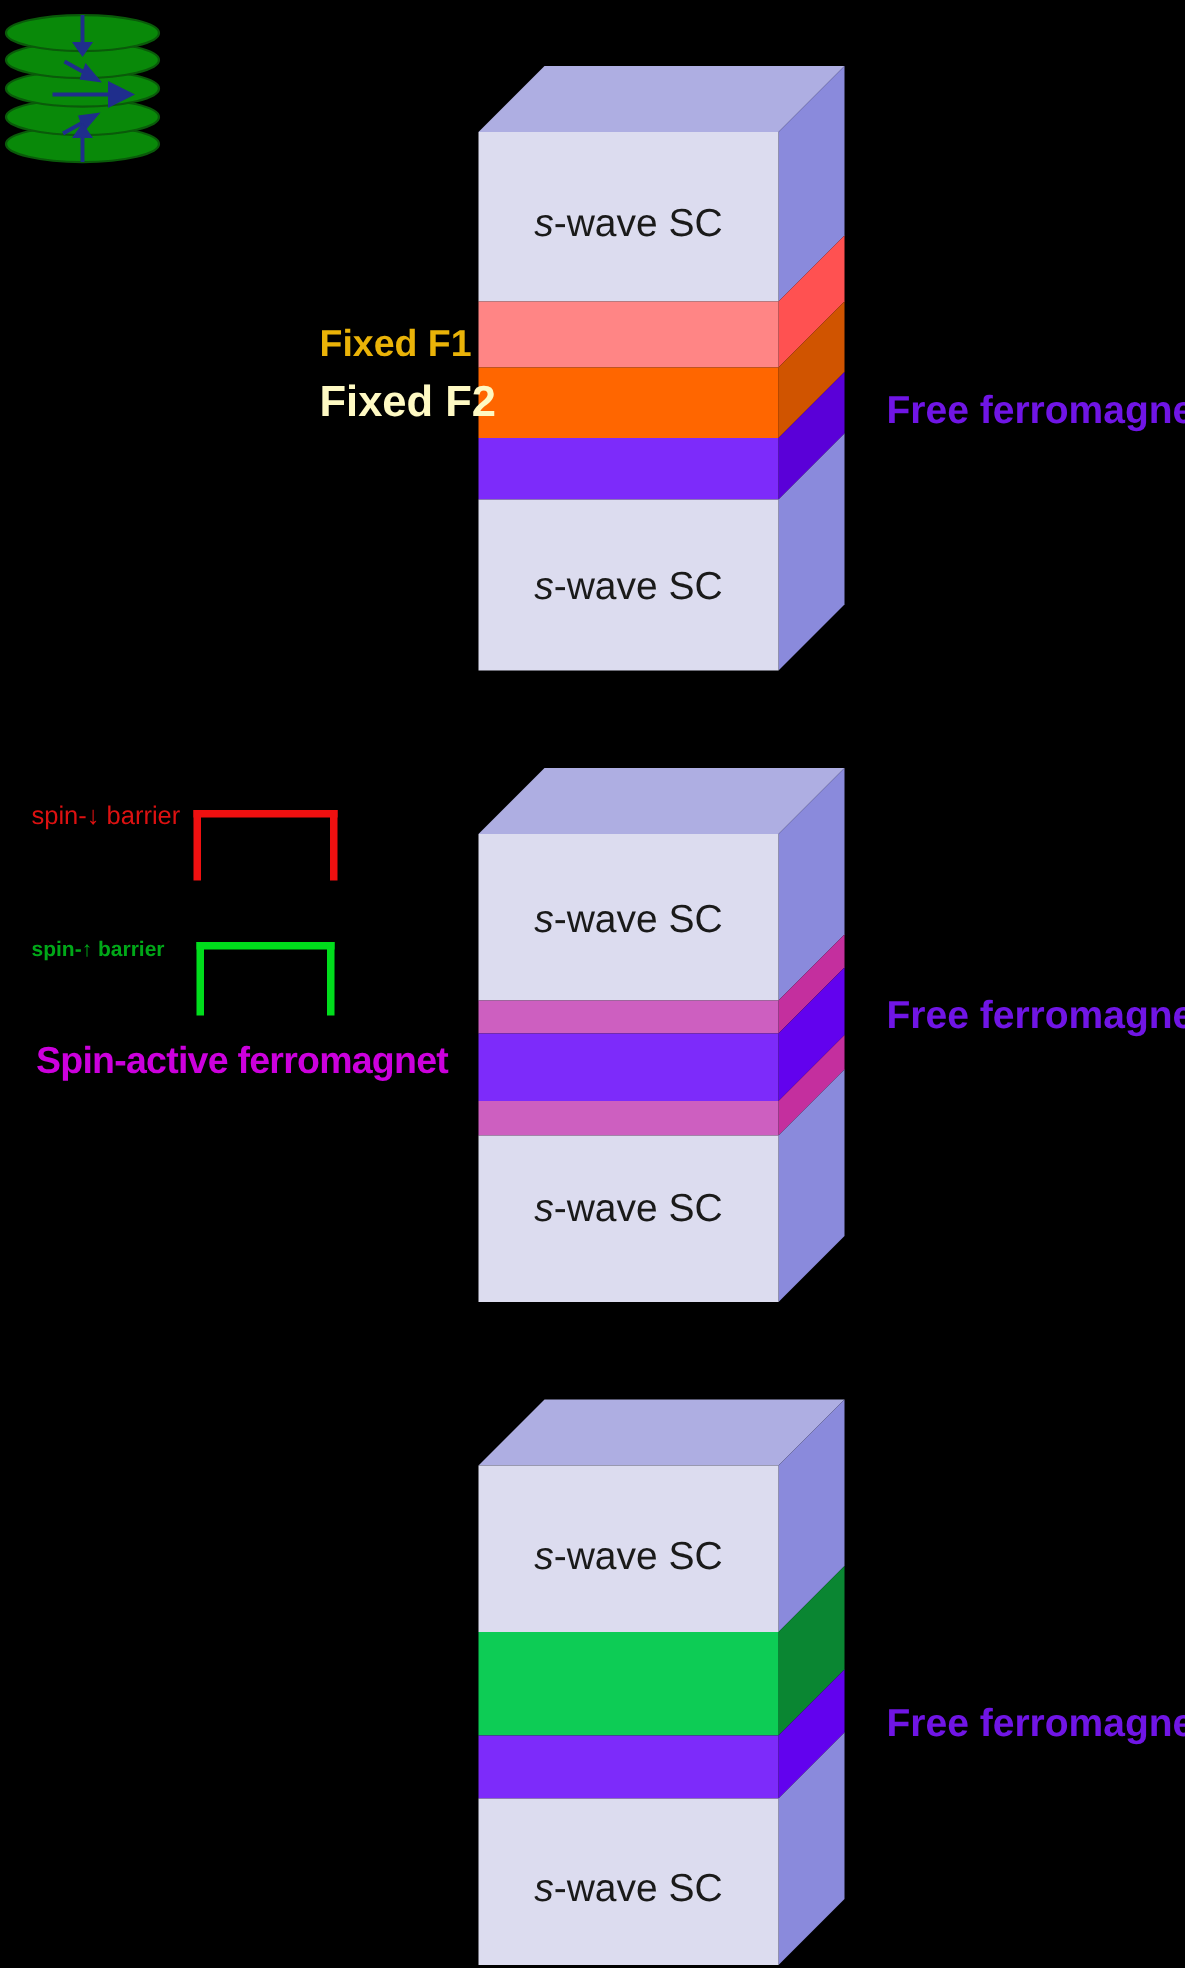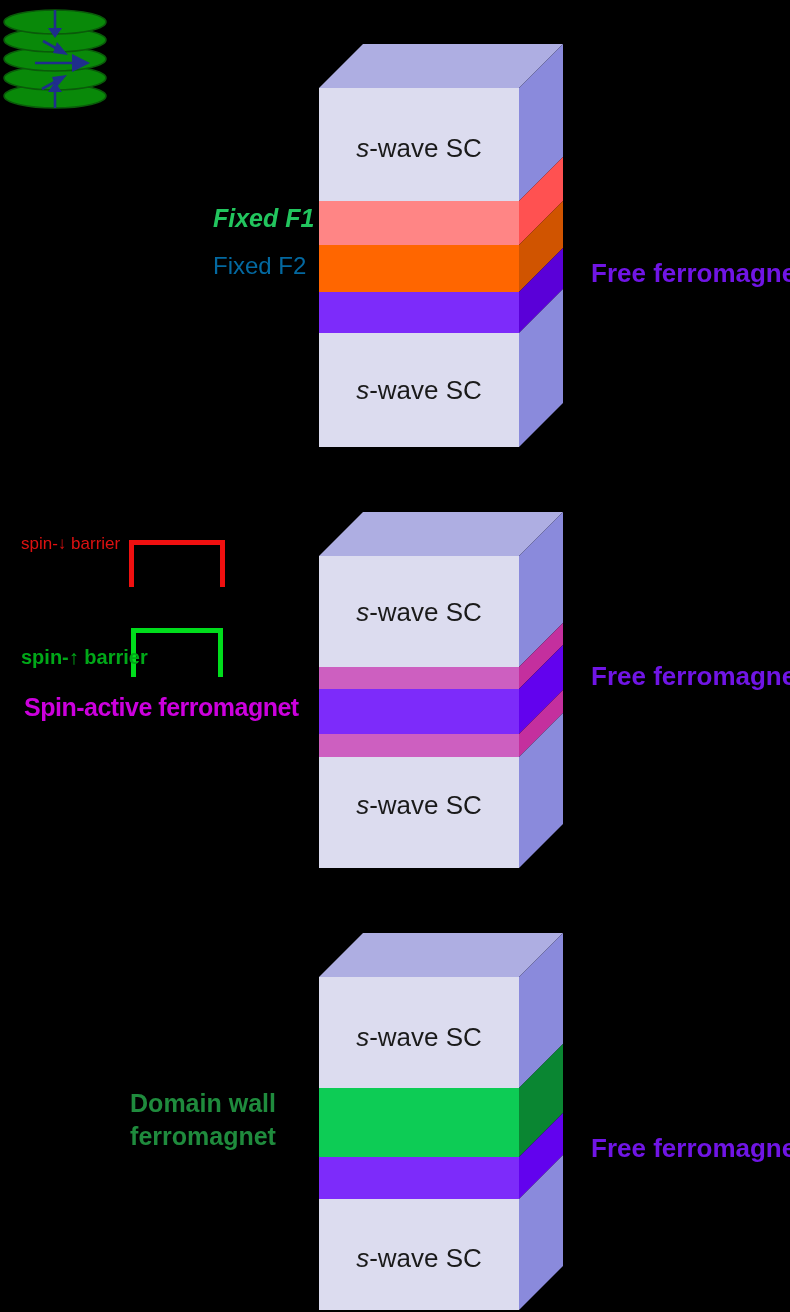--- a/index.html
+++ b/index.html
@@ -5,26 +5,26 @@
   html,body{margin:0;padding:0;background:#000;}
   .canvas{
     position:relative;width:790px;height:1312px;background:#000;
     overflow:hidden;font-family:"Liberation Sans",sans-serif;
   }
   .canvas svg{position:absolute;left:0;top:0;}
   .abs{position:absolute;white-space:nowrap;line-height:1.05;}
   .swave{position:absolute;left:319px;width:200px;text-align:center;
     font-size:26px;color:#1a1a1a;font-weight:400;}
   .swave i{font-style:italic;}
-  .lbl-f1{left:213px;top:205px;font-size:25px;font-weight:600;color:#22c55e;font-style:italic;}
-  .lbl-f2{left:213px;top:253px;font-size:24px;font-weight:400;color:#0369a1;}
+  .lbl-f1{left:213px;top:216px;font-size:25px;font-weight:600;color:#eab308;}
+  .lbl-f2{left:213px;top:253px;font-size:29px;font-weight:700;color:#fef9c3;}
   .lbl-free{font-size:26px;font-weight:600;color:#7015E5;left:591px;}
   .free-1{top:260px;} .free-2{top:663px;} .free-3{top:1135px;}
   .lbl-spindown{left:21px;top:535px;font-size:17px;font-weight:400;color:#DD1111;}
-  .lbl-spinup{left:21px;top:647px;font-size:20px;font-weight:700;color:#00A818;}
+  .lbl-spinup{left:21px;top:625px;font-size:14px;font-weight:700;color:#00A818;}
   .lbl-spinactive{left:24px;top:694px;font-size:25px;font-weight:700;
     color:#CC00DD;letter-spacing:-0.5px;}
   .lbl-dw{left:118px;top:1087px;width:170px;text-align:center;font-size:25px;
     font-weight:700;color:#1F8B3D;line-height:33px;white-space:normal;}
   .barrier{position:absolute;box-sizing:border-box;background:transparent;}
   .barrier-red{left:129px;top:540px;width:96px;height:47px;
     border-top:5px solid #F01010;border-left:5px solid #F01010;border-right:5px solid #F01010;}
   .barrier-green{left:131px;top:628px;width:92px;height:49px;
     border-top:5px solid #00DD1C;border-left:5px solid #00DD1C;border-right:5px solid #00DD1C;}
   .dw-icon{position:absolute;left:125px;top:963px;}
@@ -100,16 +100,15 @@
     <line class="arrow-line" x1="43" y1="41" x2="61" y2="51"></line>
     <polygon class="arrow-head" points="57,42 68,55 53,53"></polygon>
     <line class="arrow-line" x1="35" y1="63" x2="73" y2="63"></line>
     <polygon class="arrow-head" points="72,54 72,72 90,63"></polygon>
     <line class="arrow-line" x1="42" y1="89" x2="60" y2="79"></line>
     <polygon class="arrow-head" points="56,88 67,75 52,77"></polygon>
     <line class="arrow-line" x1="55" y1="108" x2="55" y2="91"></line>
     <polygon class="arrow-head" points="48,92 62,92 55,82"></polygon>
   </svg>
 
-  <div class="abs lbl-dw"><span>Domain wall</span><br><span>ferromagnet</span></div>
   <div class="abs lbl-free free-3">Free ferromagnet</div>
 
 </div>
 
 </body></html>

